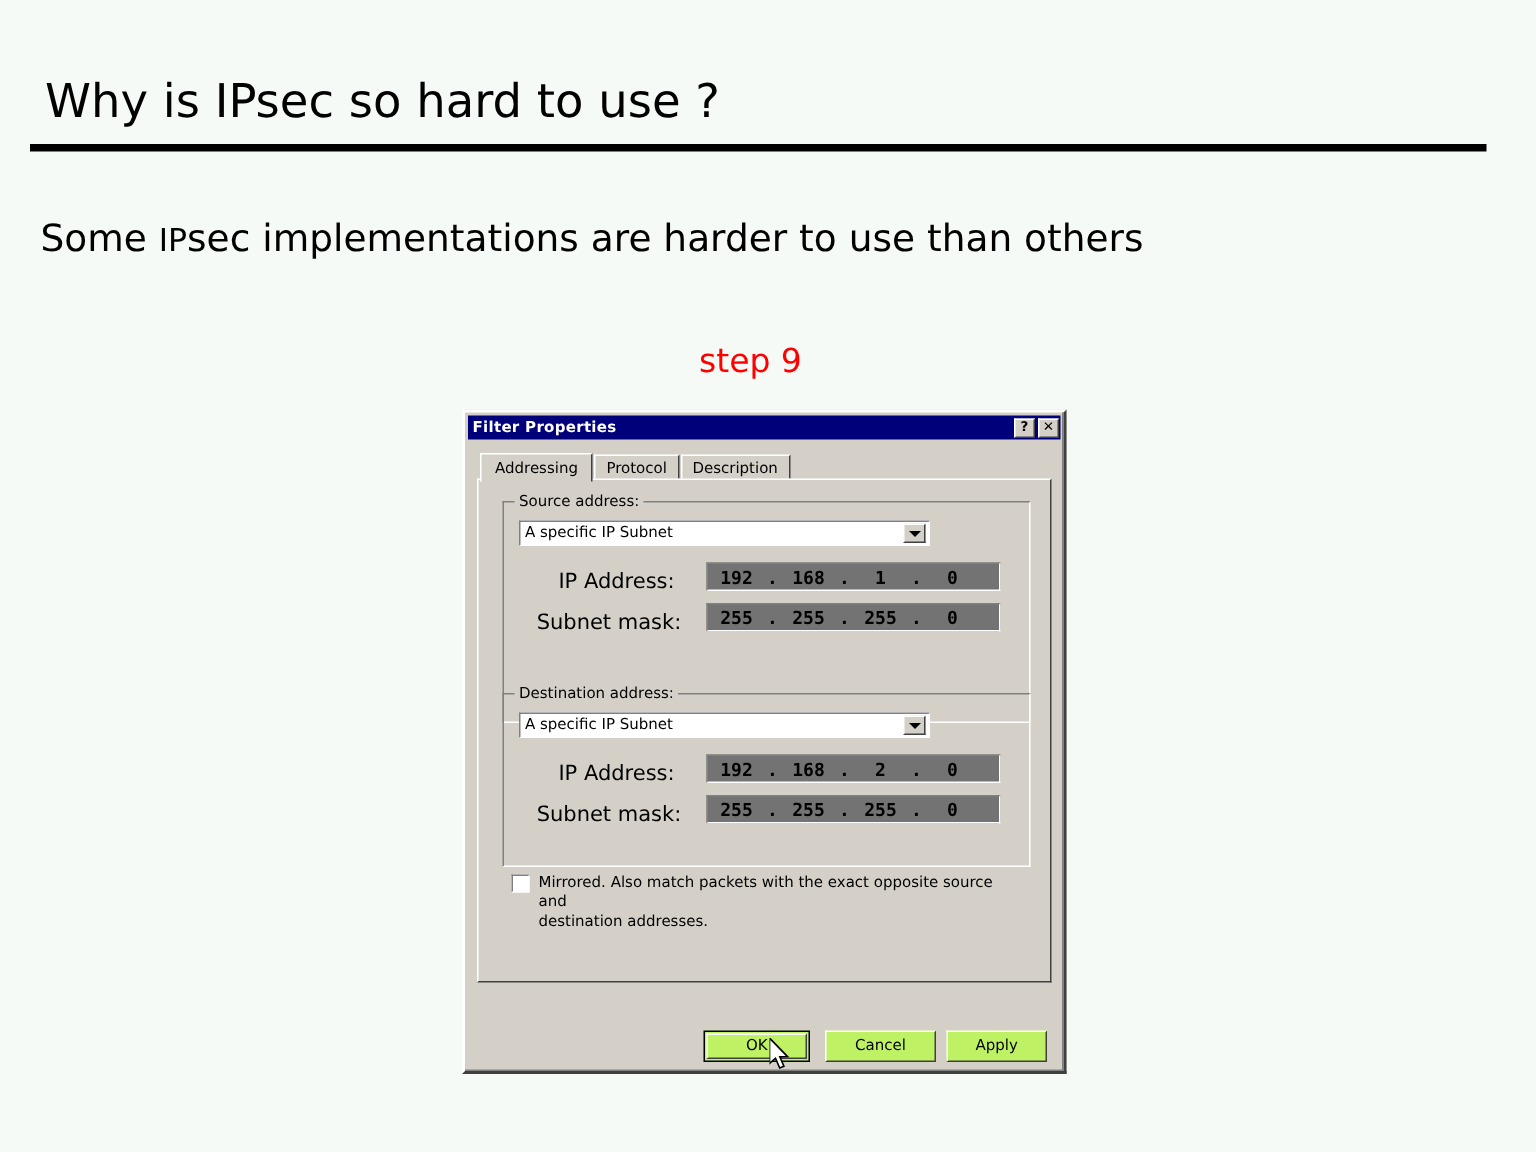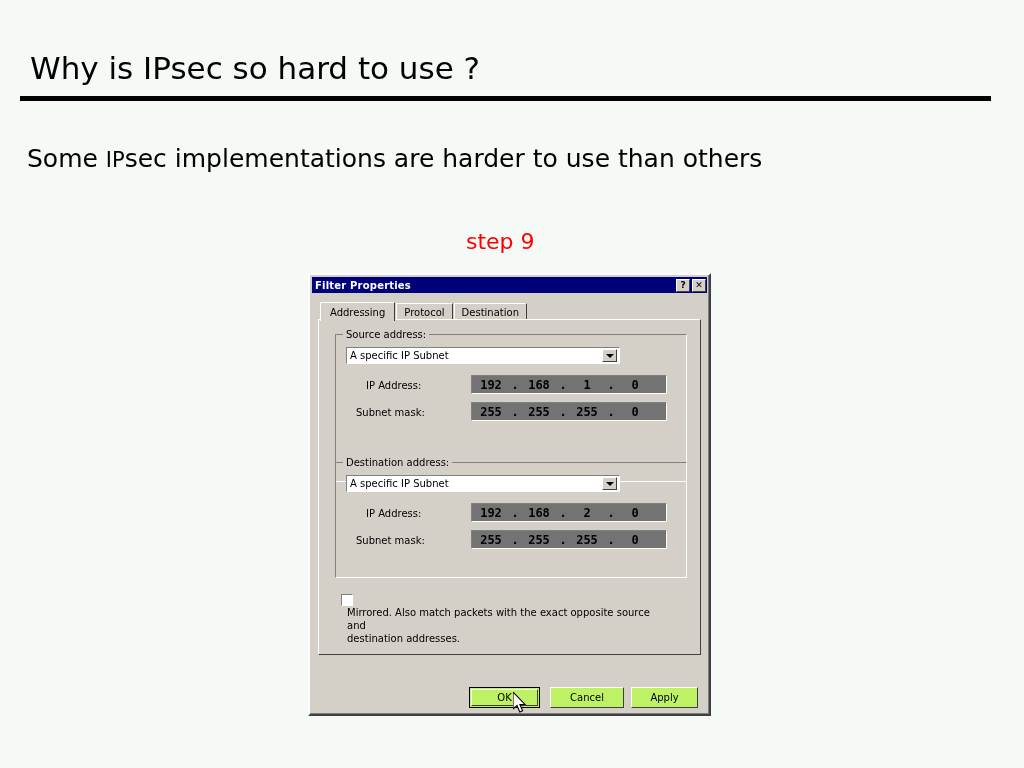--- a/index.html
+++ b/index.html
@@ -221,22 +221,22 @@
   .arrow-down {
     width: 0; height: 0;
     border-left: 4px solid transparent;
     border-right: 4px solid transparent;
     border-top: 4px solid #000000;
   }
 
   
   .field-label {
     position: absolute;
-    font-size: 10px;
-    text-align: left;
+    font-size: 14px;
+    text-align: center;
     white-space: nowrap;
   }
   .ipfield {
     position: absolute;
     height: 19px;
     background: #737373;
     border-top: 1px solid #808080;
     border-left: 1px solid #808080;
     border-right: 1px solid #ffffff;
     border-bottom: 1px solid #ffffff;
@@ -350,21 +350,21 @@
   </div>
 
   <div class="tabstrip">
     <div class="tab active">
       <span>Addressing</span>
     </div>
     <div class="tab">
       <span>Protocol</span>
     </div>
     <div class="tab">
-      <span>Destination</span>
+      <span>Description</span>
     </div>
   </div>
 
   <div class="tabpanel">
 
     <div class="groupbox" style="left:16px; top:14px; width:352px; height:148px;">
       <div class="gb-legend">Source address:</div>
 
       <div class="combo" style="left:10px; top:12px; width:274px;">
         <div class="combo-text">A specific IP Subnet</div>
@@ -422,21 +422,21 @@
         <span class="oct">255</span>
         <span class="dot">.</span>
         <span class="oct">255</span>
         <span class="dot">.</span>
         <span class="oct">255</span>
         <span class="dot">.</span>
         <span class="oct">0</span>
       </div>
     </div>
 
-    <div class="checkrow" style="left:22px; top:273px;flex-direction:column;">
+    <div class="checkrow" style="left:22px; top:262px;">
       <div class="checkbox"></div>
       <div class="check-text">
         <span>Mirrored. Also match packets with the exact opposite source and</span><br>
         <span>destination addresses.</span>
       </div>
     </div>
 
   </div>
 
   <div class="btnrow">

